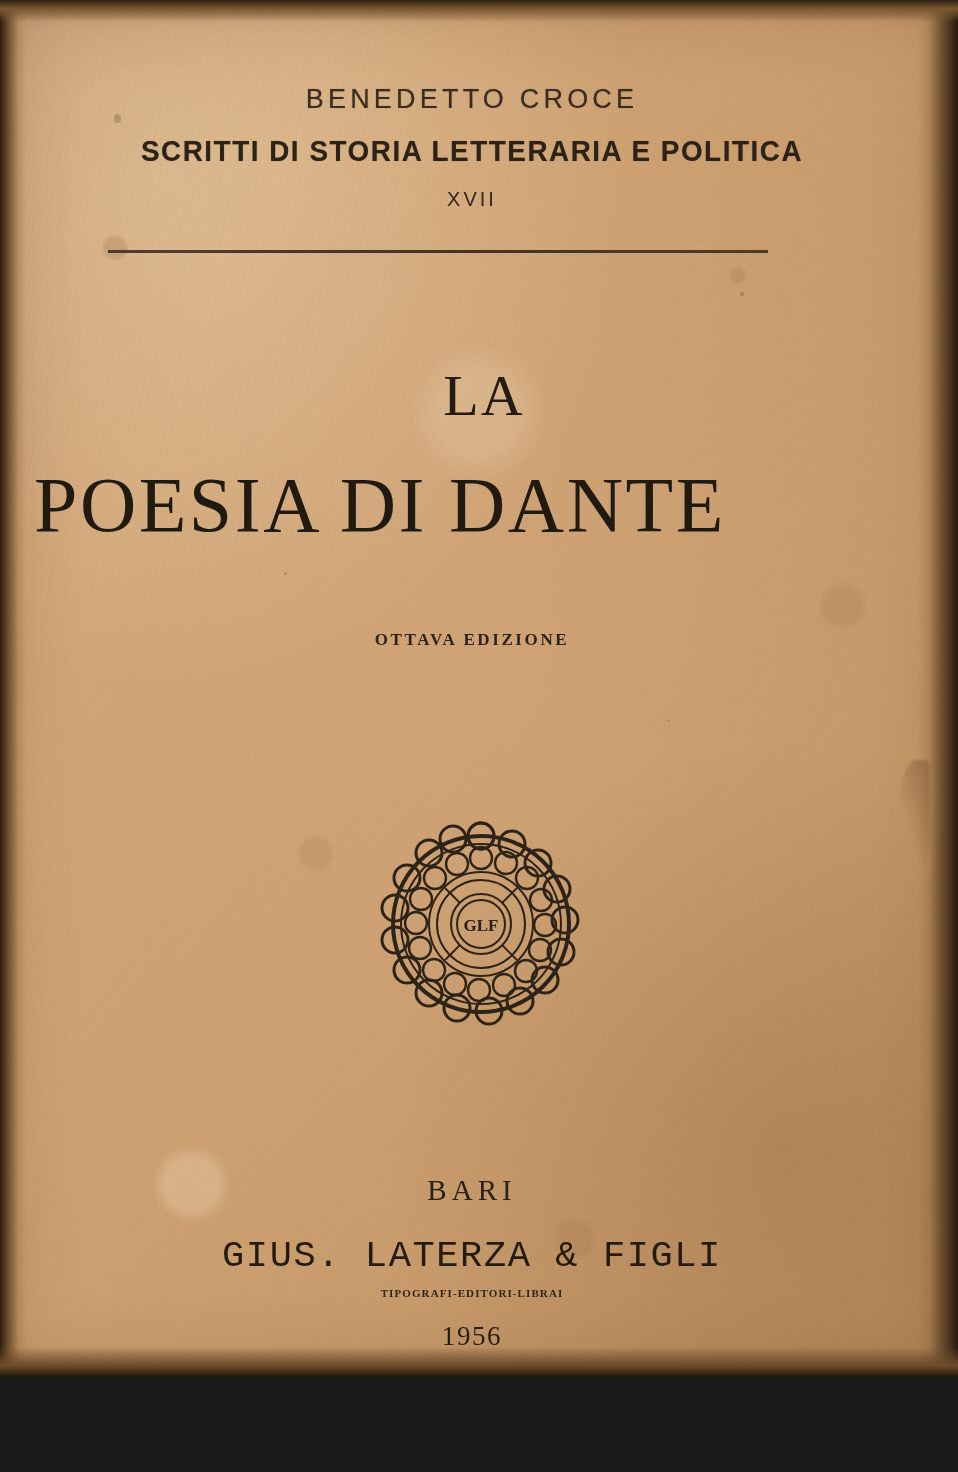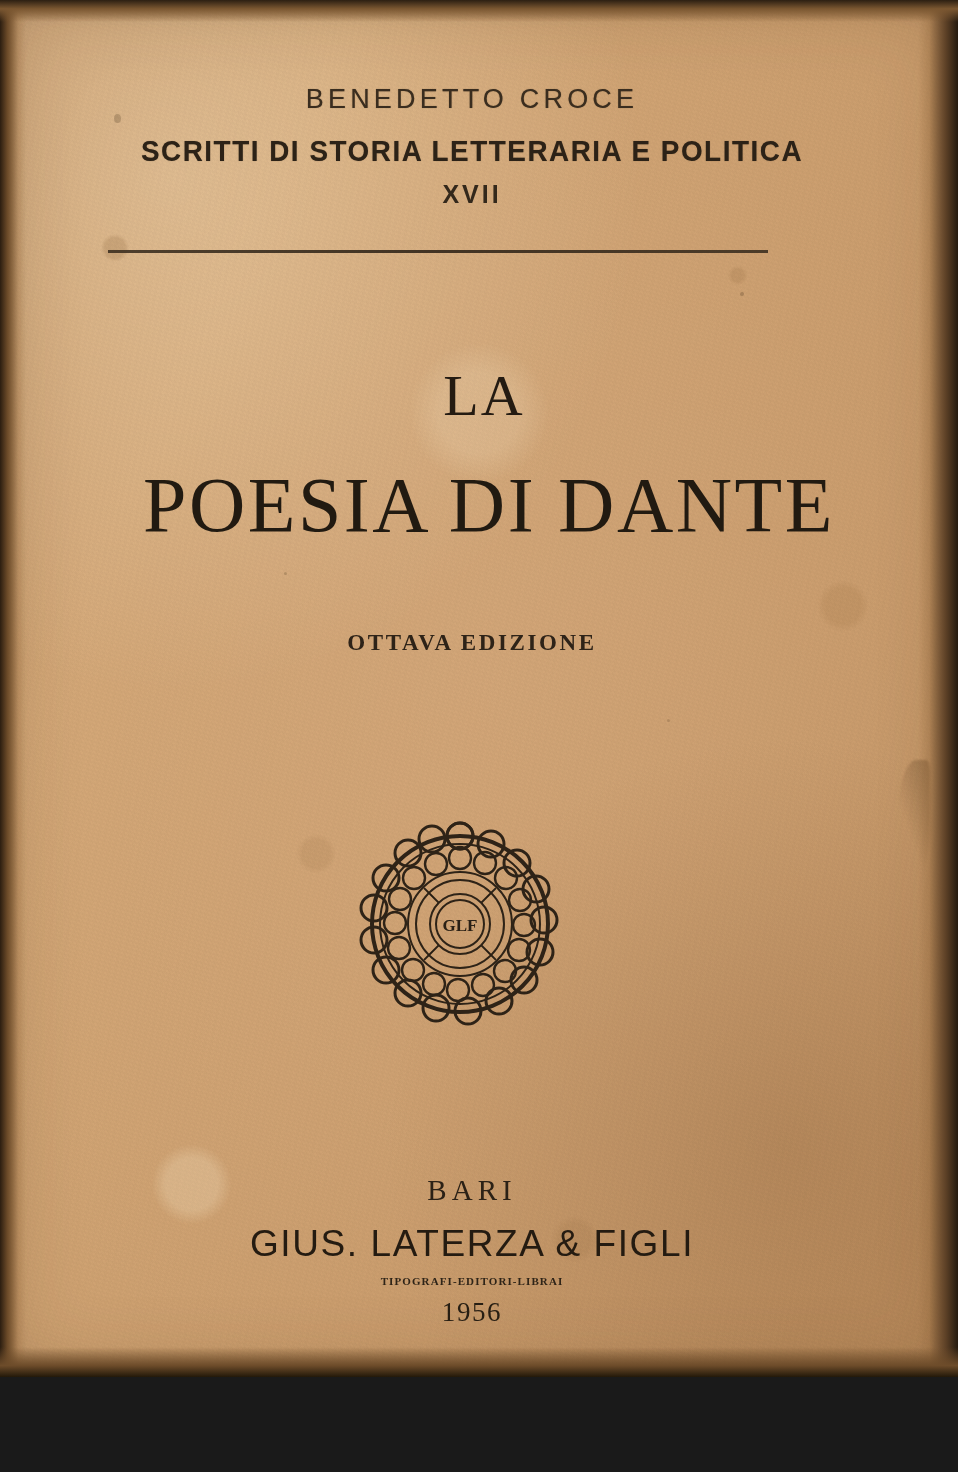--- a/index.html
+++ b/index.html
@@ -110,24 +110,24 @@
     margin-top: 20px;
     font-family: "Liberation Sans", sans-serif;
     font-size: 29px;
     font-weight: 700;
     letter-spacing: 1.6px;
     color: #2c2217;
     transform: scaleX(0.96);
     text-shadow: 0 0 1px rgba(40,28,16,0.4);
   }
   .series-num {
-    margin-top: 12px;
+    margin-top: 20px;
     font-family: "Liberation Sans", sans-serif;
-    font-size: 25px;
-    font-weight: 700;
+    font-size: 20px;
+    font-weight: 400;
     letter-spacing: 3px;
     color: #33281b;
   }
   .rule {
     position: absolute;
     left: 82px; top: 228px;
     width: 660px; height: 3px;
     background: linear-gradient(90deg, #3b2e1f 0%, #2e2317 50%, #3b2e1f 100%);
     opacity: 0.88;
   }
@@ -137,78 +137,78 @@
     left: 12px; top: 340px;
     width: 892px;
     text-align: center;
     font-family: "Liberation Serif", serif;
     font-size: 58px;
     letter-spacing: 2px;
     color: #241b12;
   }
   .title-main {
     position: absolute;
-    left: 17px; top: 438px;
-    width: 892px;
-    text-align: center;
+    left: 8px; top: 438px;
+    width: 892px;
+    text-align: left;
     font-family: "Liberation Serif", serif;
     font-size: 78px;
     letter-spacing: 2.5px;
     color: #211a11;
     white-space: nowrap;
   }
   .edition {
     position: absolute;
     left: 0; top: 608px;
     width: 892px;
     text-align: center;
     font-family: "Liberation Serif", serif;
     font-weight: 700;
-    font-size: 23px;
+    font-size: 17px;
     letter-spacing: 2.6px;
     color: #2e2318;
   }
 
   
   .device {
     position: absolute;
-    left: 328px; top: 798px;
+    left: 349px; top: 798px;
     width: 212px; height: 212px;
   }
 
   .imprint {
     position: absolute;
     left: 0; top: 1152px;
     width: 892px;
     text-align: center;
   }
   .city {
     font-family: "Liberation Serif", serif;
     font-size: 29px;
     letter-spacing: 5px;
     color: #2b2116;
   }
   .publisher {
-    margin-top: 16px;
-    font-family: Liberation Sans, sans-serif;
+    margin-top: 28px;
+    font-family: Liberation Mono, monospace;
     font-size: 37px;
     letter-spacing: 1.6px;
     color: #241b11;
     white-space: nowrap;
   }
   .subtitle-imprint {
     margin-top: 10px;
     font-family: "Liberation Serif", serif;
     font-weight: 700;
     font-size: 11px;
     letter-spacing: 1.1px;
     color: #2e2418;
   }
   .year {
-    margin-top: 10px;
+    margin-top: 22px;
     font-family: "Liberation Serif", serif;
     font-size: 27px;
     letter-spacing: 1.6px;
     color: #281f14;
   }
 
   
   .speck {
     position: absolute;
     background: rgba(60,42,22,0.45);

